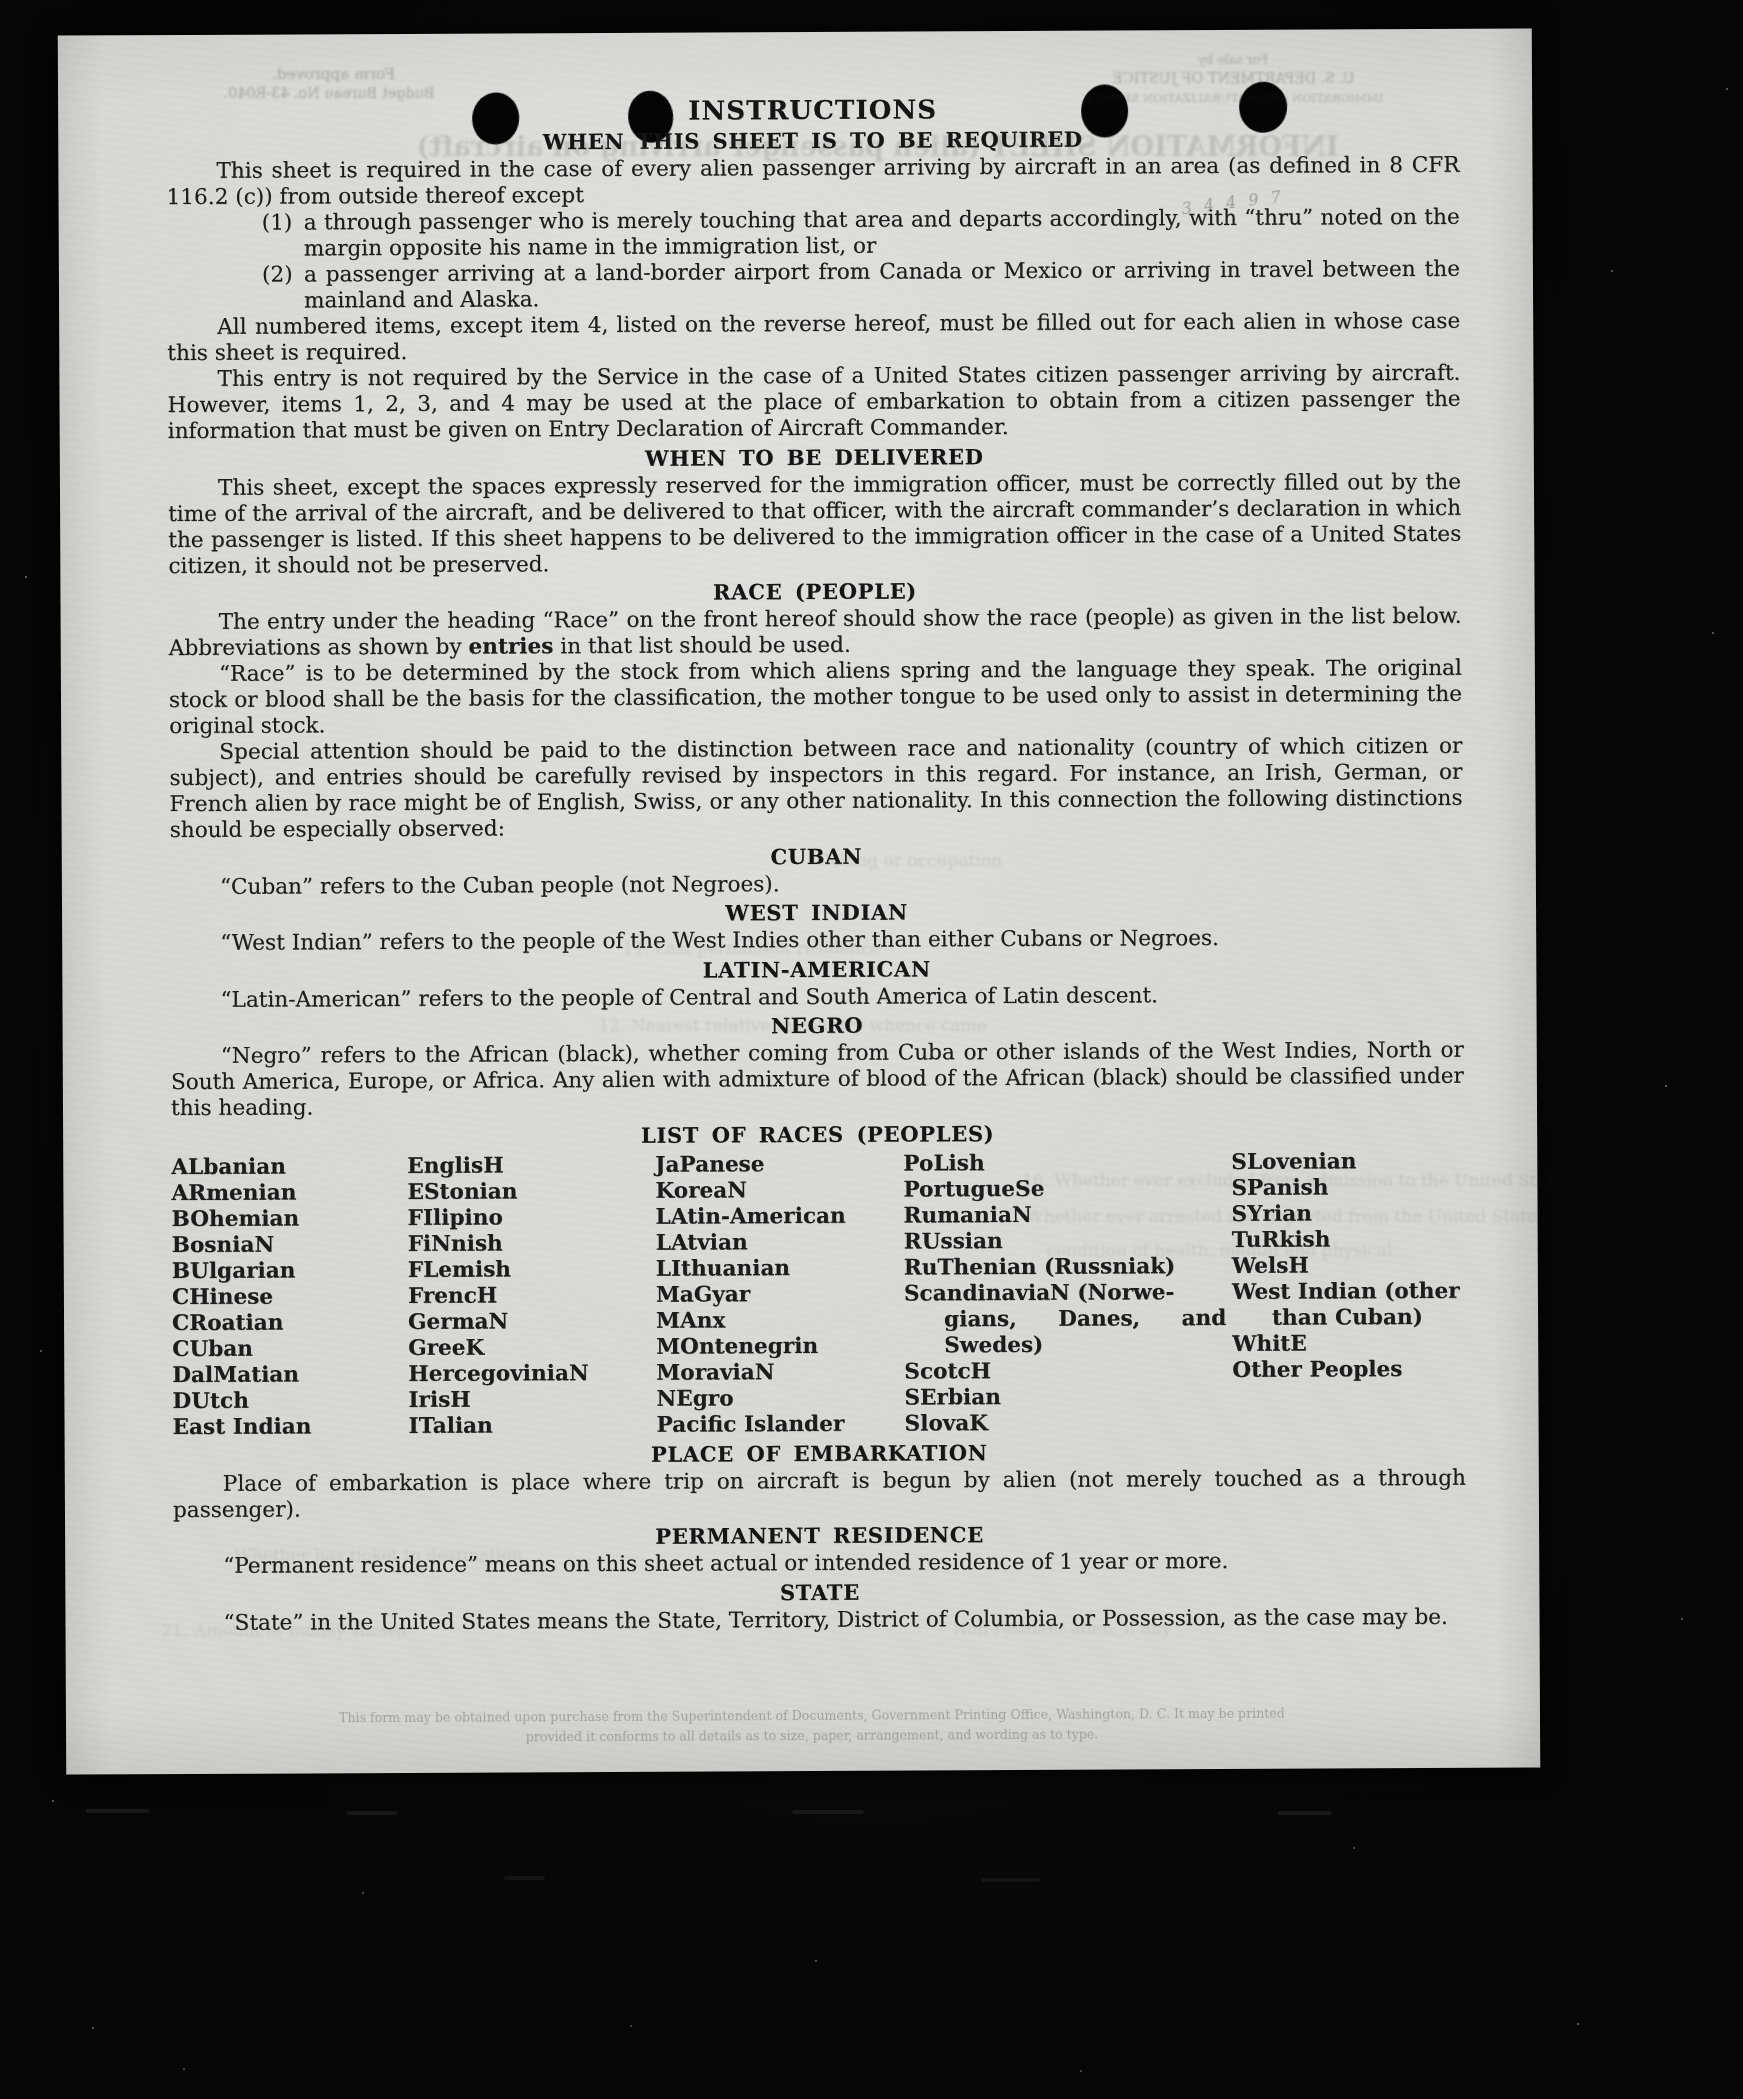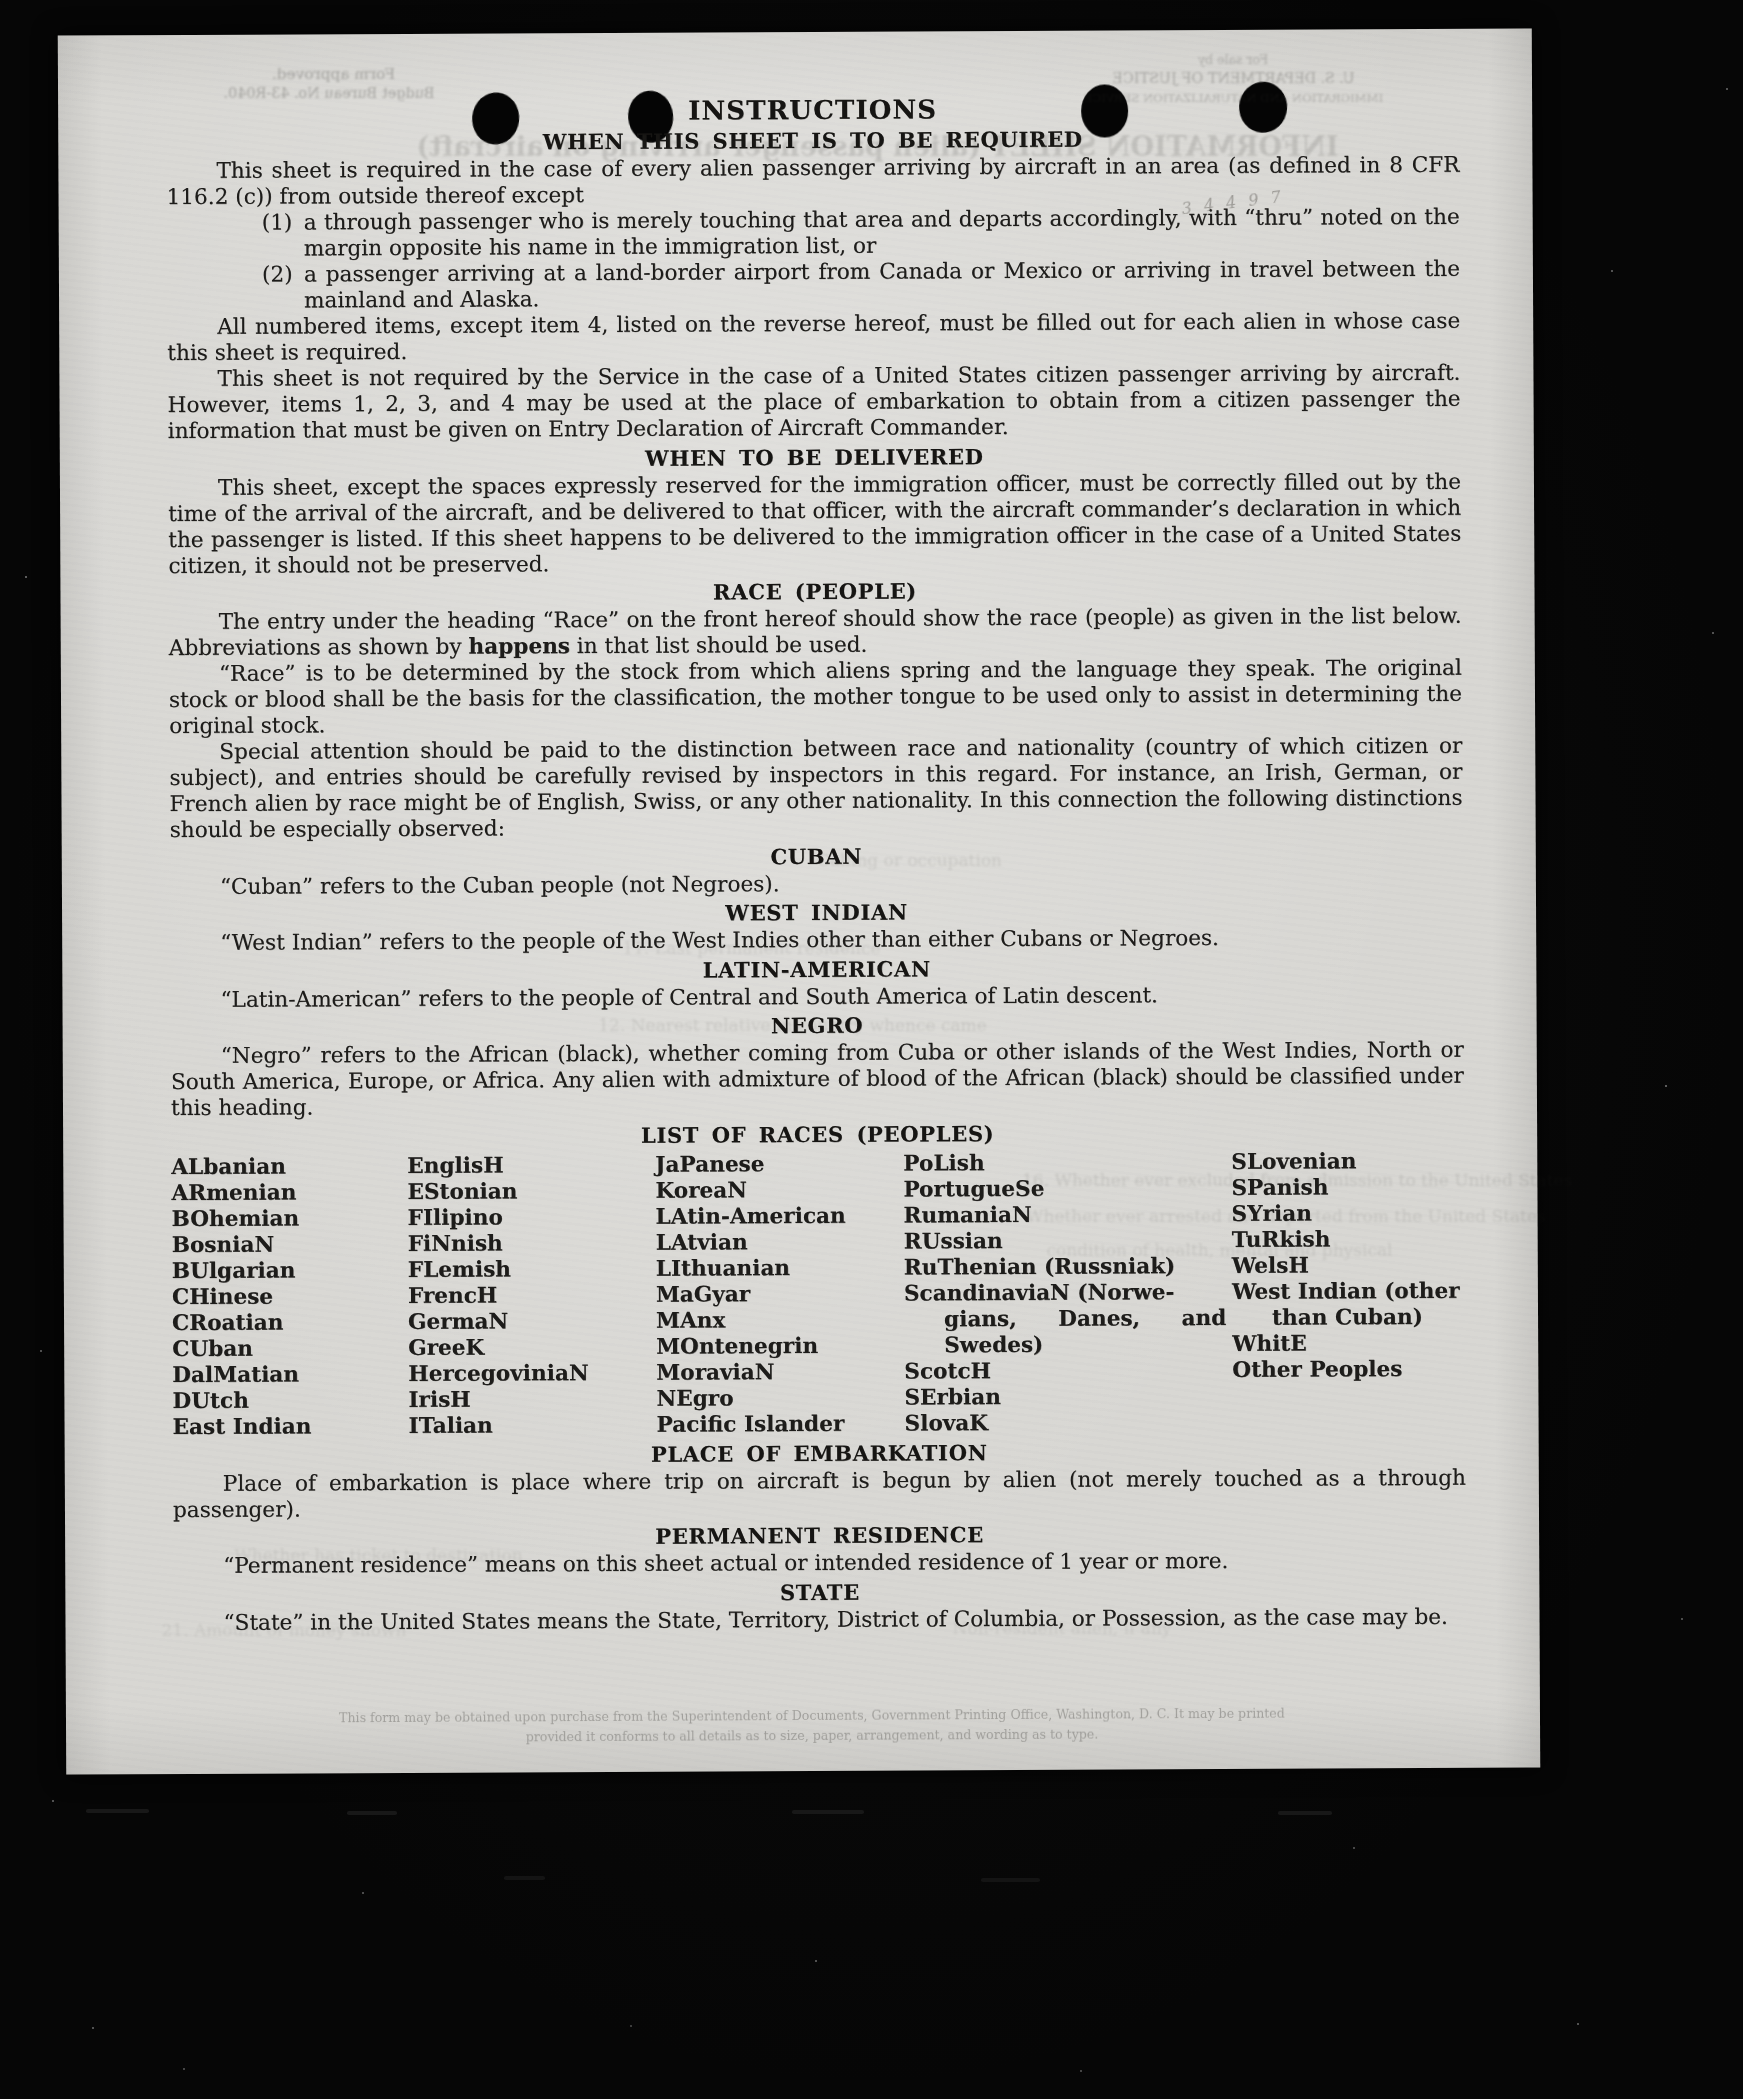--- a/index.html
+++ b/index.html
@@ -98,27 +98,27 @@
     <p>This sheet is required in the case of every alien passenger arriving by aircraft in an area (as defined in 8 CFR 116.2 (c)) from outside thereof except</p>
     <div class="item">
       <span class="num">(1)</span>
       <div class="txt">a through passenger who is merely touching that area and departs accordingly, with “thru” noted on the margin opposite his name in the immigration list, or</div>
     </div>
     <div class="item">
       <span class="num">(2)</span>
       <div class="txt">a passenger arriving at a land-border airport from Canada or Mexico or arriving in travel between the mainland and Alaska.</div>
     </div>
     <p>All numbered items, except item 4, listed on the reverse hereof, must be filled out for each alien in whose case this sheet is required.</p>
-    <p><span>This sheet is </span><span class="it">not</span><span> required by the Service in the case of a United States citizen passenger arriving by aircraft. However, items 1, 2, 3, and 4 </span><span class="it">may be</span><span> used at the place of embarkation to obtain from a citizen passenger the information that must be given on Entry Declaration of Aircraft Commander.</span></p>
+    <p><span>This entry is </span><span class="it">not</span><span> required by the Service in the case of a United States citizen passenger arriving by aircraft. However, items 1, 2, 3, and 4 </span><span class="it">may be</span><span> used at the place of embarkation to obtain from a citizen passenger the information that must be given on Entry Declaration of Aircraft Commander.</span></p>
 
     <div class="h">WHEN TO BE DELIVERED</div>
     <p><span>This sheet, except the spaces expressly reserved for the immigration officer, must be correctly filled out by the time of the arrival of the aircraft, and be delivered to that officer, with the aircraft commander’s declaration in which the passenger is listed.  If this sheet happens to be delivered to the immigration officer in the case of a United States citizen, it should </span><span class="it">not</span><span> be preserved.</span></p>
 
     <div class="h">RACE (PEOPLE)</div>
-    <p><span>The entry under the heading “Race” on the front hereof should show the race (people) as given in the list below.  Abbreviations as shown by </span><span class="bf">happens</span><span> in that list should be used.</span></p>
+    <p><span>The entry under the heading “Race” on the front hereof should show the race (people) as given in the list below.  Abbreviations as shown by </span><span class="bf">entries</span><span> in that list should be used.</span></p>
     <p>“Race” is to be determined by the stock from which aliens spring and the language they speak.  The original stock or blood shall be the basis for the classification, the mother tongue to be used only to assist in determining the original stock.</p>
     <p>Special attention should be paid to the distinction between race and nationality (country of which citizen or subject), and entries should be carefully revised by inspectors in this regard.  For instance, an Irish, German, or French alien by race might be of English, Swiss, or any other nationality.  In this connection the following distinctions should be especially observed:</p>
 
     <div class="h">CUBAN</div>
     <p>“Cuban” refers to the Cuban people (not Negroes).</p>
 
     <div class="h">WEST INDIAN</div>
     <p>“West Indian” refers to the people of the West Indies other than either Cubans or Negroes.</p>
 
     <div class="h">LATIN-AMERICAN</div>

